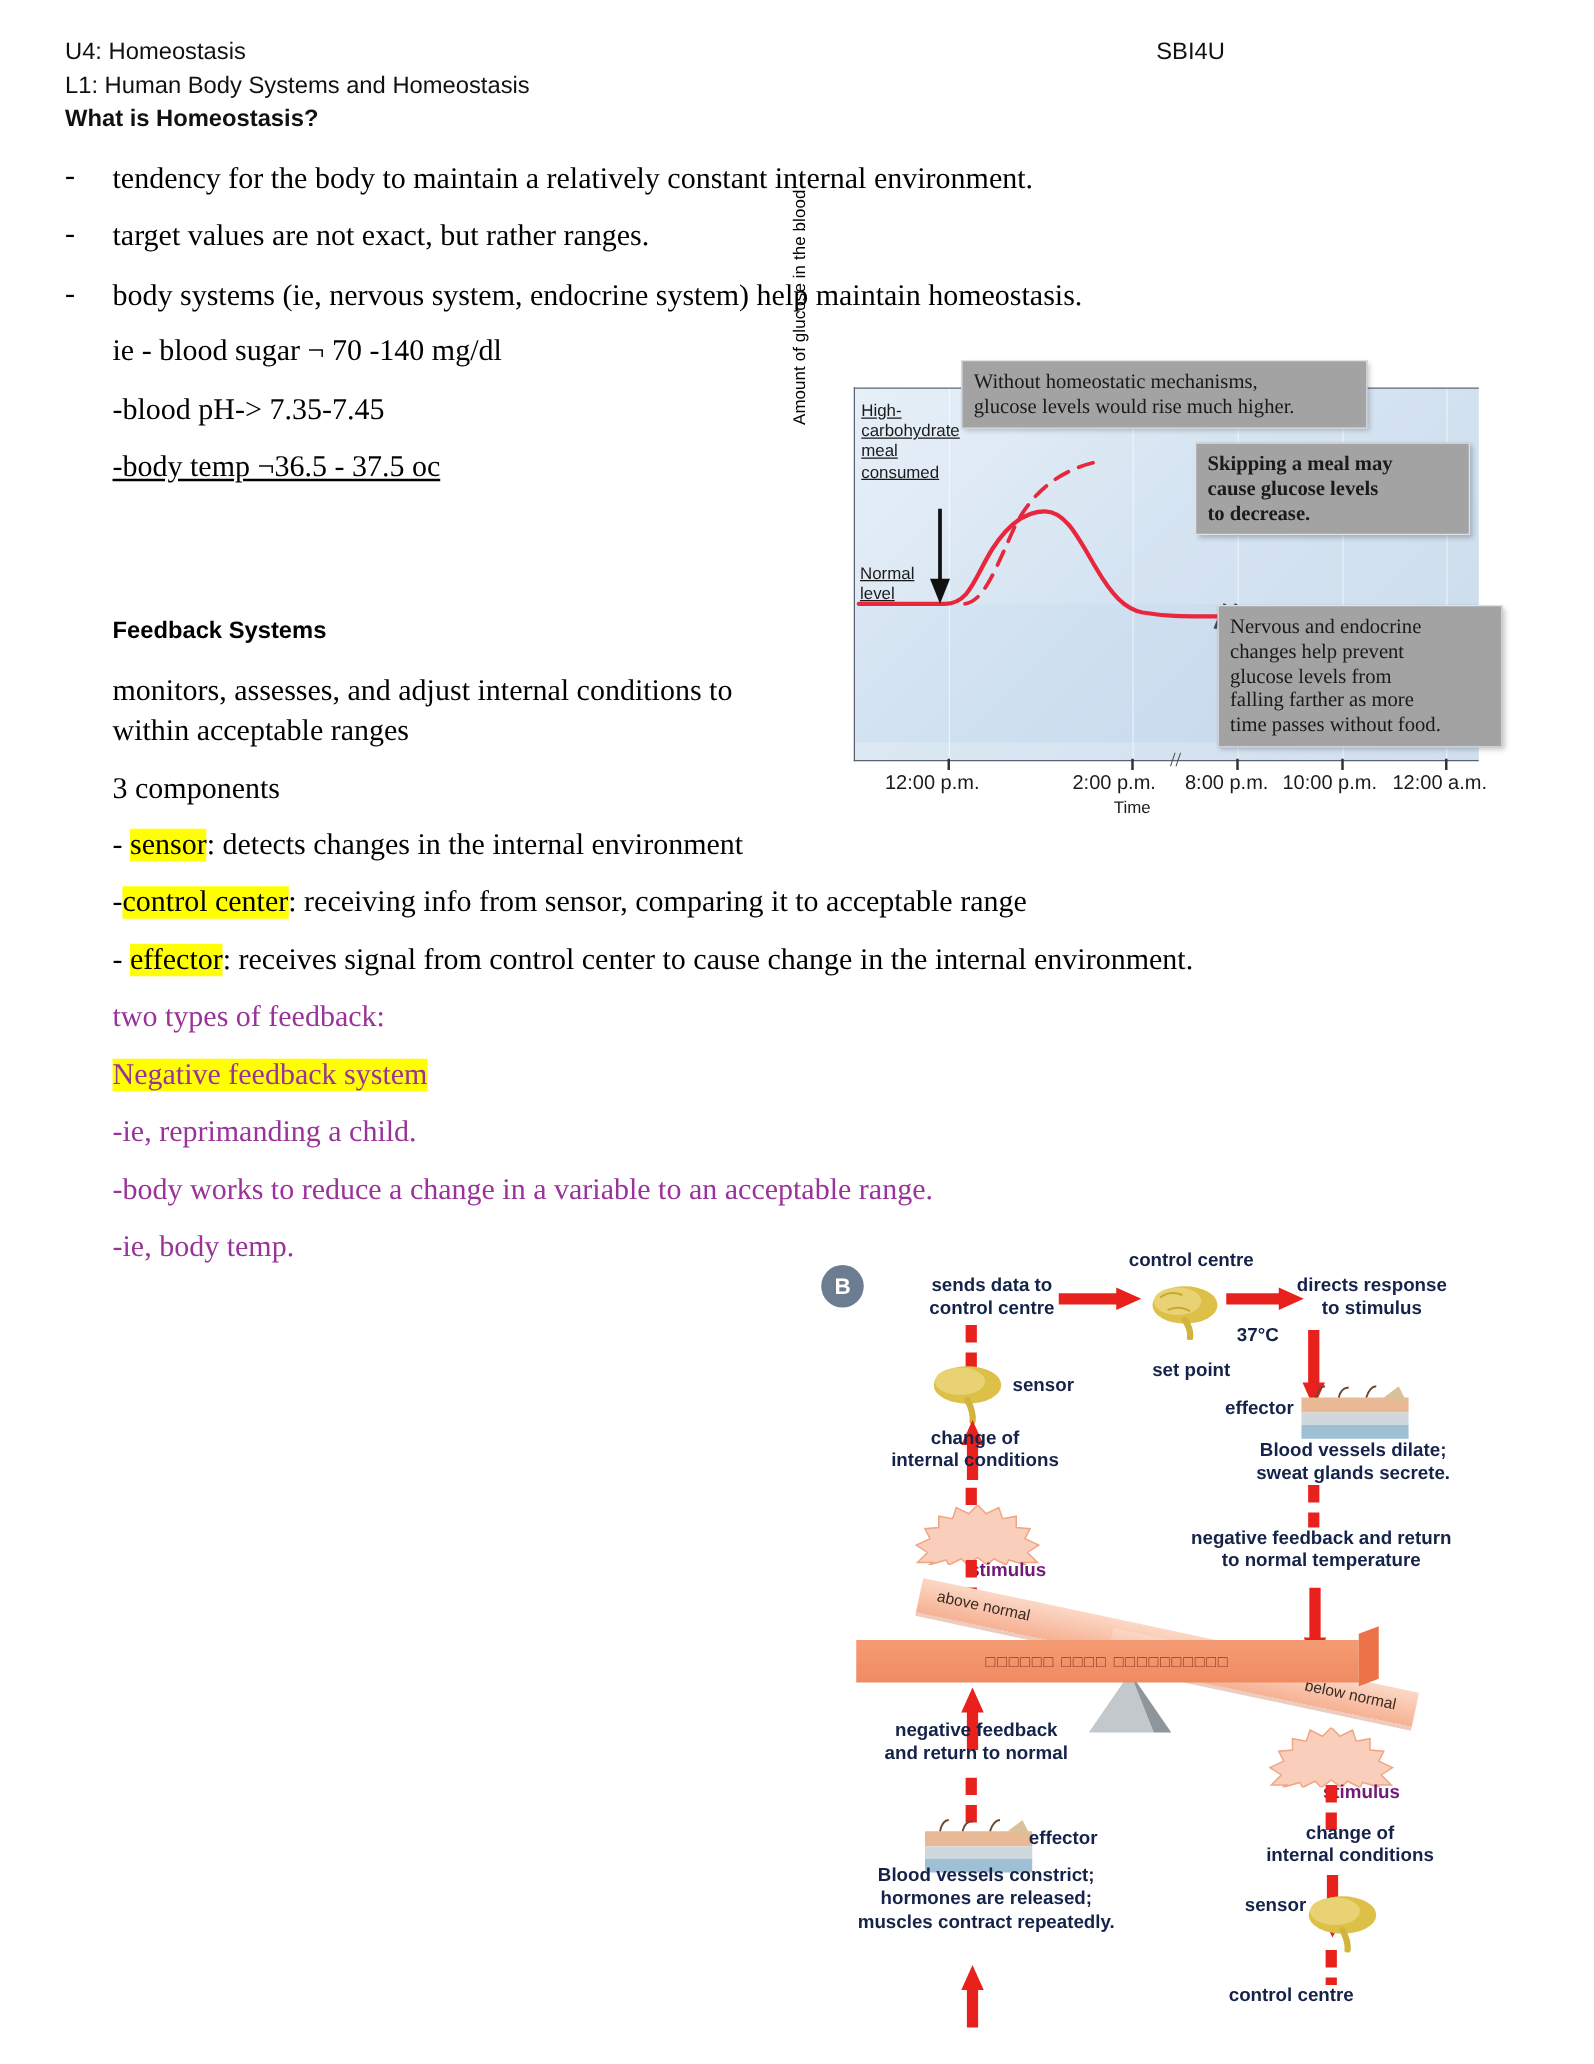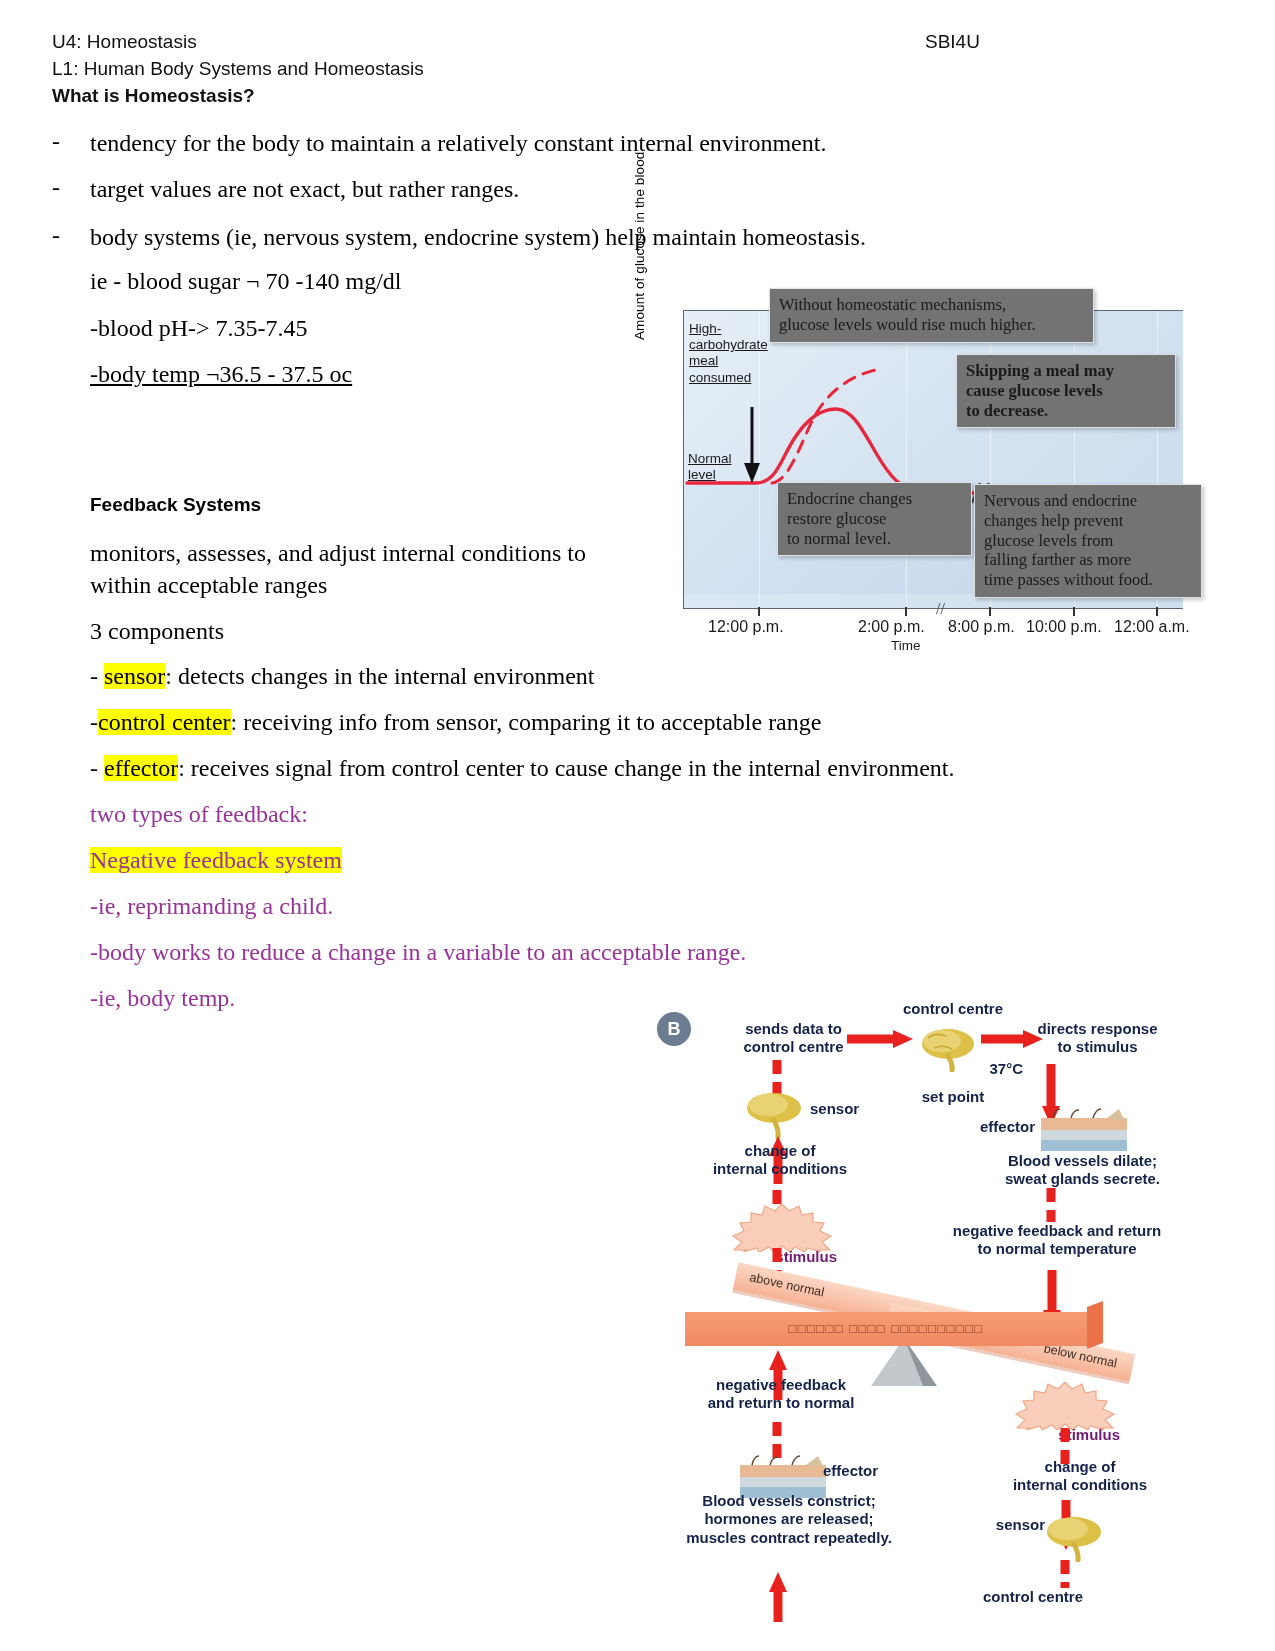--- a/index.html
+++ b/index.html
@@ -47,21 +47,21 @@
   #glucose-svg { position:absolute; left:0; top:0; }
 
   .chart-label {
     position:absolute; font-family:"Liberation Sans", sans-serif;
     font-size:13.5px; line-height:1.20; color:#1a1a1a; white-space:pre-line;text-decoration:underline;
   }
   #lbl-meal   { left:5px;  top:10px; }
   #lbl-normal { left:4px;  top:140px; }
 
   .callout {
-    position:absolute; background:#737373;
+    position:absolute; background:#a3a3a3;
     font-family:"Liberation Serif", serif; font-size:16.5px; line-height:1.20;
     color:#1a1a1a; padding:6px 9px 7px 9px; white-space:pre-line;
     box-shadow:2px 2px 4px rgba(0,0,0,.22);
     border:1px solid #dde2e7;
   }
   #callout-1 { left:133px; top:6px;   width:305px; }
   #callout-2 { left:320px; top:72px;  width:200px;font-weight:bold; }
   #callout-3 { left:141px; top:200px; width:175px; }
   #callout-4 { left:338px; top:202px; width:208px; }
 
@@ -197,23 +197,20 @@
 consumed</div>
     <div class="chart-label" id="lbl-normal">Normal
 level</div>
   </div>
 
   <div class="callout" id="callout-1">Without homeostatic mechanisms,
 glucose levels would rise much higher.</div>
   <div class="callout" id="callout-2">Skipping a meal may
 cause glucose levels
 to decrease.</div>
-  <div class="callout" id="callout-3">Endocrine changes
-restore glucose
-to normal level.</div>
   <div class="callout" id="callout-4">Nervous and endocrine
 changes help prevent
 glucose levels from
 falling farther as more
 time passes without food.</div>
 
   <div class="xtick-mark" style="left:122px; top:325px;"></div>
   <div class="xtick-mark" style="left:269px; top:325px;"></div>
   <div class="xtick-mark" style="left:353px; top:325px;"></div>
   <div class="xtick-mark" style="left:437px; top:325px;"></div>

